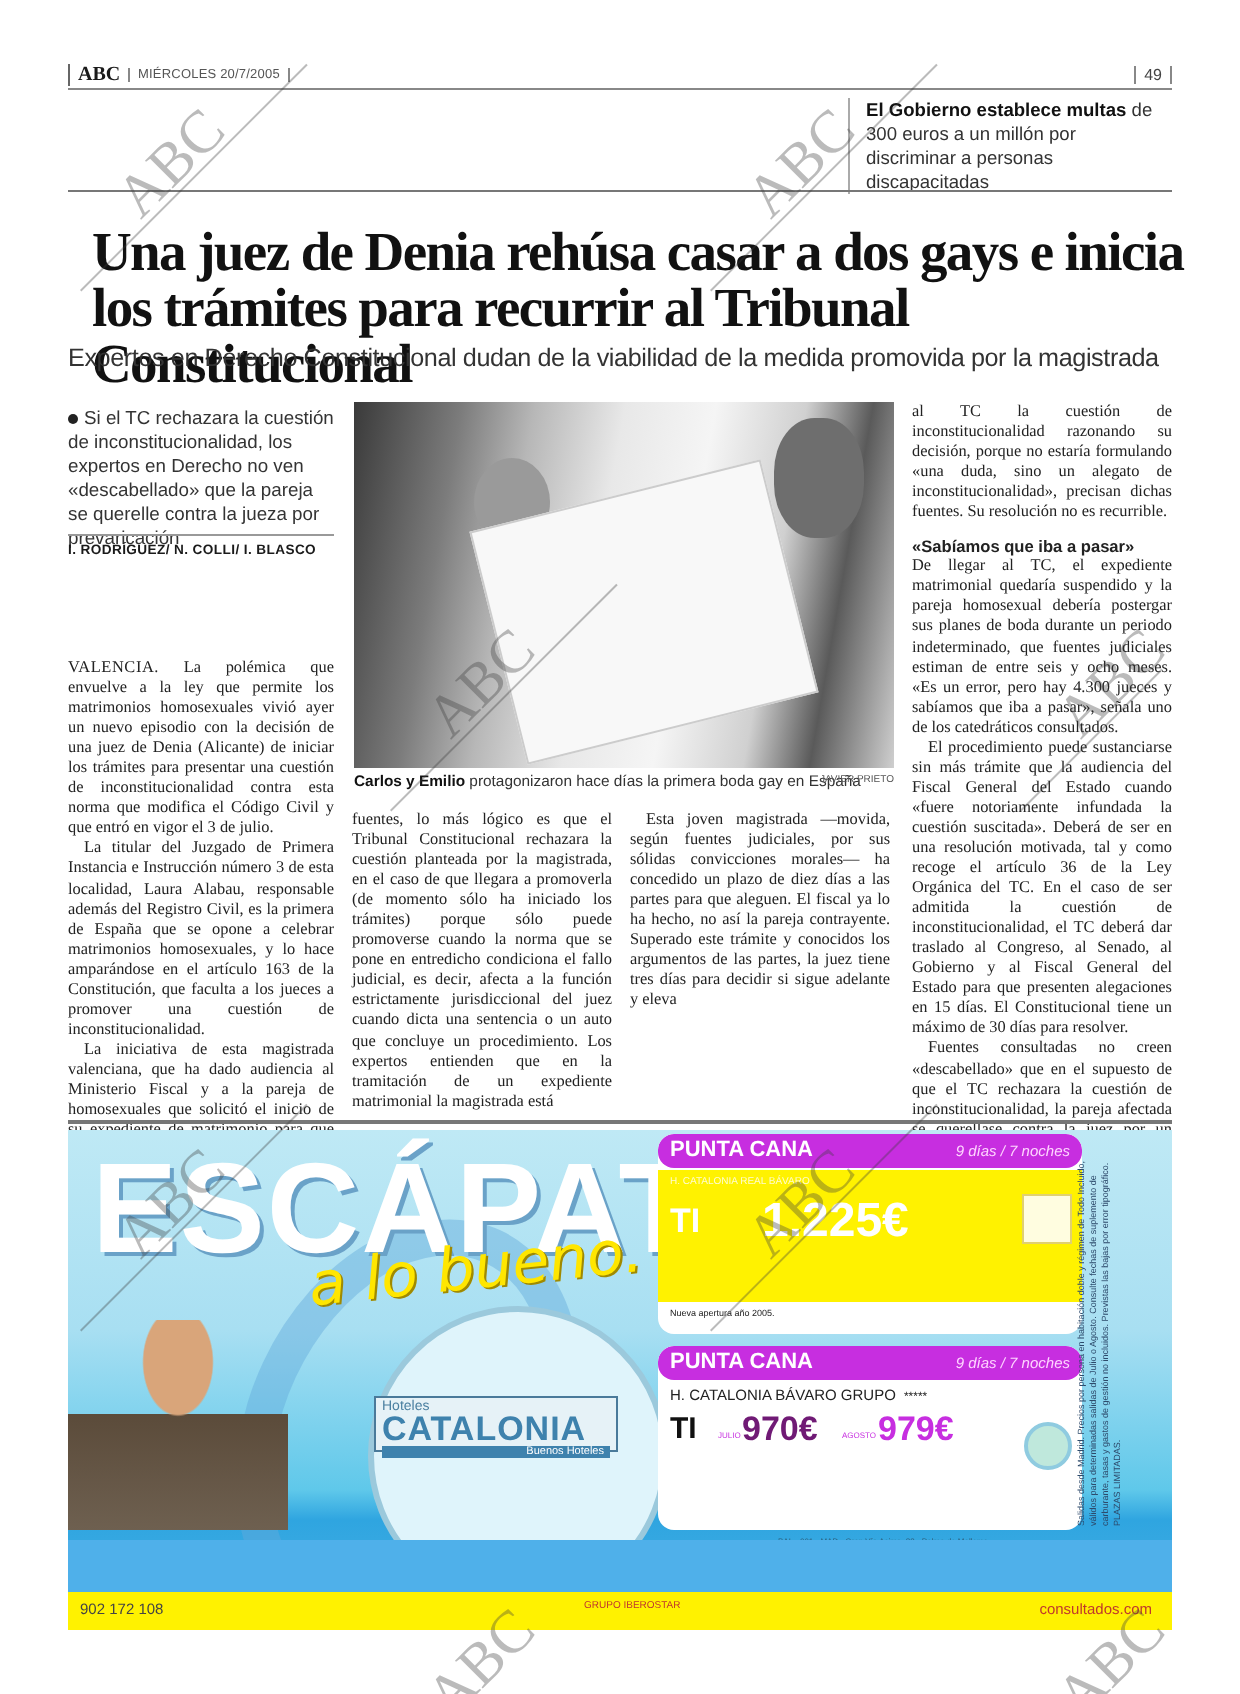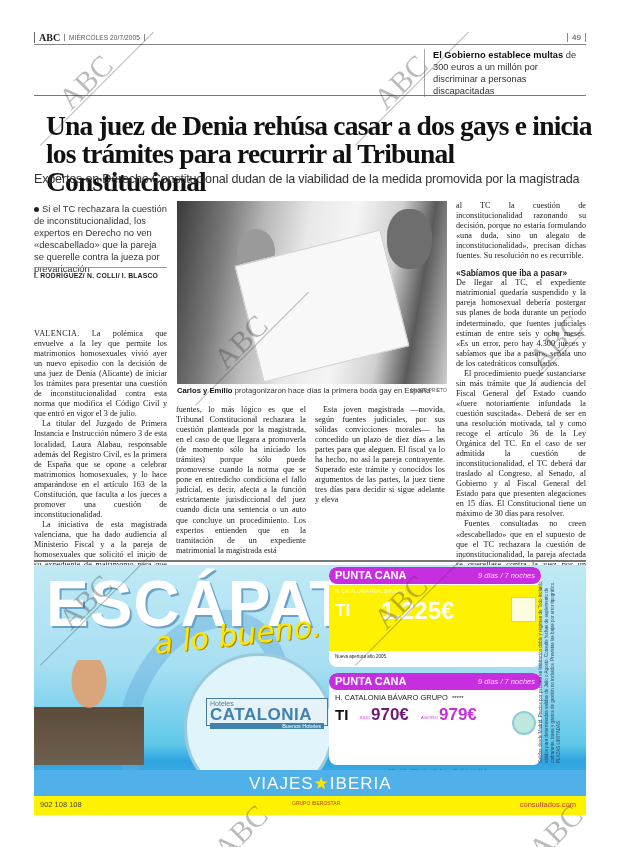--- a/index.html
+++ b/index.html
@@ -42,21 +42,21 @@
   .credit { position: absolute; right: 0; top: 1px; font-size: 5px; color: #555; }
 
   .bottom-rule { position: absolute; left: 34px; top: 560px; width: 552px; border-top: 2px double #777; height: 3px; }
 
   .ad { position: absolute; left: 34px; top: 565px; width: 552px; height: 250px; background: linear-gradient(180deg, #bfe9f5 0%, #a8dff2 40%, #5fc8ea 72%, #2fa5e0 78%, #4bb2e6 100%); overflow: hidden; }
   .ad .swirl { position: absolute; left: 90px; top: 40px; width: 160px; height: 220px; border-radius: 50%; border: 18px solid rgba(100,170,220,0.45); transform: rotate(25deg); }
   .ad .escapate { position: absolute; left: 12px; top: 2px; font-size: 64px; font-weight: bold; color: #fff; letter-spacing: 1px; text-shadow: 2px 2px 0 #6aa2c8; font-family: Liberation Sans, sans-serif; }
   .ad .lobueno { position: absolute; left: 120px; top: 52px; font-size: 30px; color: #ffe600; font-style: italic; transform: rotate(-6deg); text-shadow: 1px 1px 0 #a08a00; font-family: "DejaVu Sans", sans-serif; }
   .ad .man { position: absolute; left: 0; top: 95px; width: 110px; height: 105px; background: radial-gradient(ellipse at 50% 20%, #d9a57a 0 22%, transparent 23%), linear-gradient(180deg, transparent 45%, #5b4b3a 45%, #6e6050 100%); border-radius: 30% 30% 0 0; }
   .ad .dome { position: absolute; left: 150px; top: 88px; width: 150px; height: 150px; border-radius: 50%; background: #dff4fb; border: 3px solid #9bc9dc; }
-  .ad .cat-logo { position: absolute; left: 172px; top: 133px; width: 122px; height: 28px; background: #e6f2f7; border: 1px solid #4a7a9a; padding: 1px 3px; }
+  .ad .cat-logo { position: absolute; left: 153px; top: 133px; width: 122px; height: 28px; background: #e6f2f7; border: 1px solid #4a7a9a; padding: 1px 3px; }
   .ad .cat-logo .h { font-size: 7px; color: #4a7fa0; }
   .ad .cat-logo .c { font-size: 17px; font-weight: bold; color: #3e82ad; line-height: 16px; letter-spacing: 0.5px; }
   .ad .cat-logo .b { font-size: 5.5px; color: #fff; background: #3e82ad; text-align: right; padding-right: 3px; }
 
   .offer { position: absolute; left: 295px; width: 212px; background: #fff; border-radius: 8px; overflow: hidden; }
   .offer1 { top: 2px; height: 100px; }
   .offer2 { top: 108px; height: 92px; }
   .offer .bar { background: #c72ee0; color: #fff; height: 17px; padding: 2px 6px; font-weight: bold; font-size: 11px; border-radius: 8px 8px 8px 8px; position: relative; }
   .offer .bar .nights { position: absolute; right: 6px; top: 4px; font-weight: normal; font-style: italic; font-size: 7.5px; color: #ffd6ff; }
   .offer1 .body { background: #fff200; height: 66px; margin: 1px 0; position: relative; color: #fff; }
@@ -195,25 +195,22 @@
     <div class="seal"></div>
   </div>
 
   <div class="vertical">
     <div class="vt">Salidas desde Madrid. Precios por persona en habitación doble y régimen de Todo Incluido, válidos para determinadas salidas de Julio o Agosto. Consulte fechas de suplemento de carburante, tasas y gastos de gestión no incluidos. Previstas las bajas por error tipográfico. PLAZAS LIMITADAS.</div>
   </div>
 
   <div class="license">BAL - 001 - MAD · Gran Vía Asima, 23 · Palma de Mallorca</div>
 
   <div class="ad-footer-blue"></div>
-  <div class="viajes">
-    <span>VIAJES</span><span class="star">★</span><span>IBERIA</span>
-  </div>
   <div class="ad-footer-yellow"></div>
-  <div class="phone">902 108 108</div>
+  <div class="phone">902 172 108</div>
   <div class="grupo">GRUPO IBEROSTAR</div>
   <div class="web">consultados.com</div>
 </div>
 
 <div class="wm" style="left:55px;top:65px;">ABC</div>
 <div class="wm" style="left:370px;top:65px;">ABC</div>
 <div class="wm" style="left:210px;top:325px;">ABC</div>
 <div class="wm" style="left:525px;top:325px;">ABC</div>
 <div class="wm" style="left:55px;top:585px;">ABC</div>
 <div class="wm" style="left:370px;top:585px;">ABC</div>

